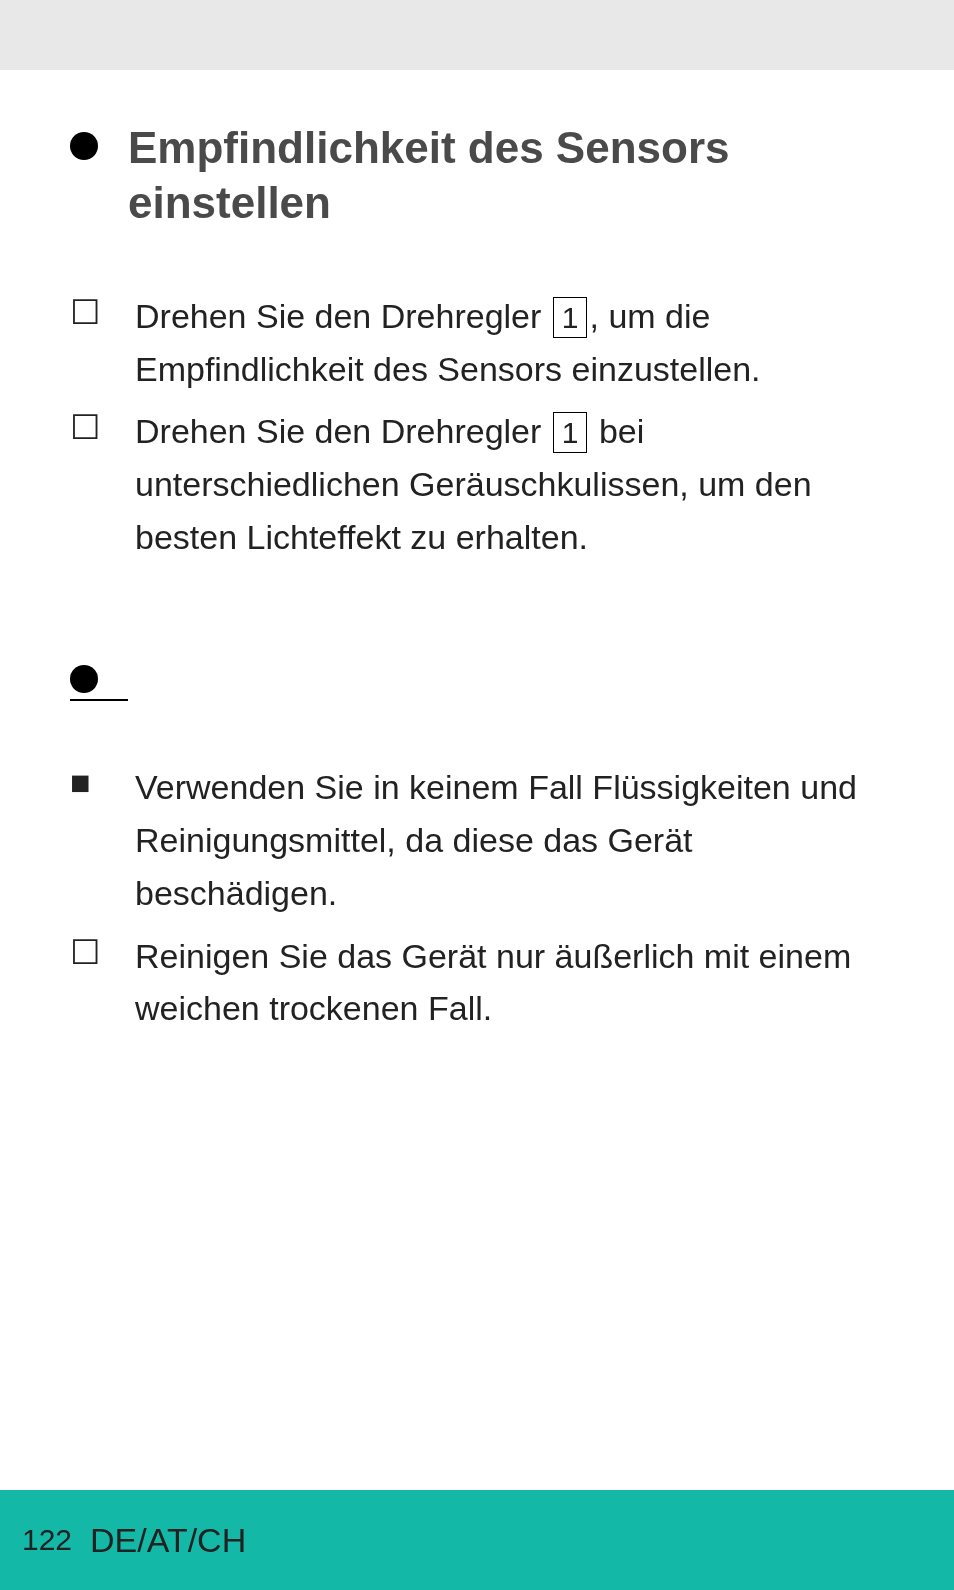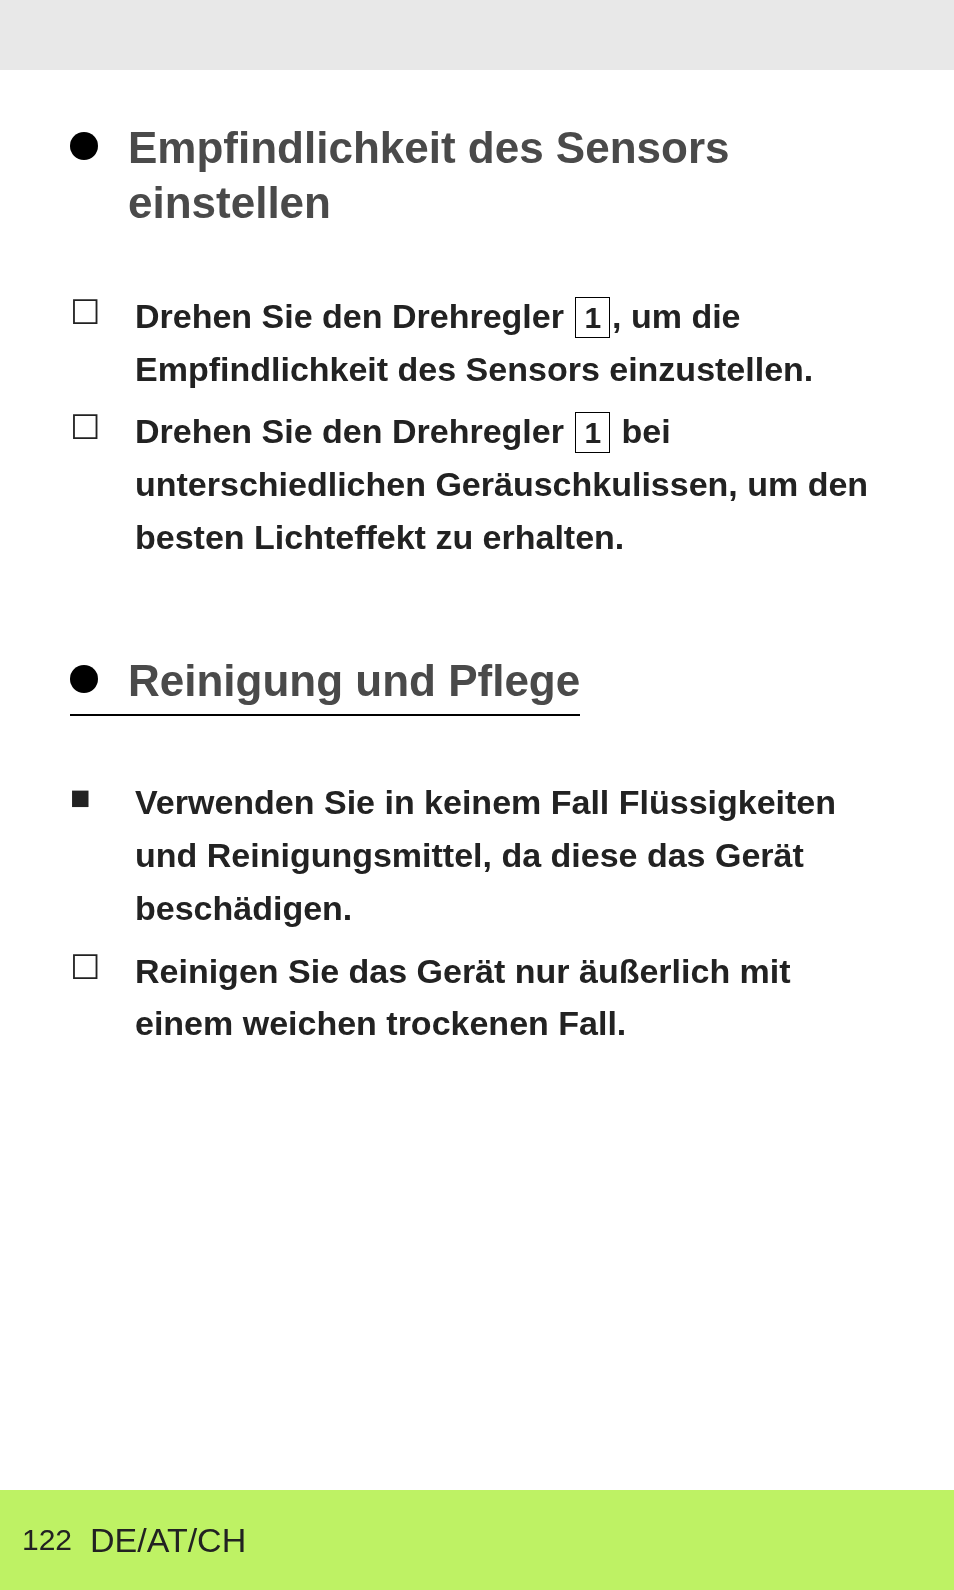--- a/index.html
+++ b/index.html
@@ -59,38 +59,38 @@
       width: 65px;
       flex-shrink: 0;
       font-size: 34px;
       color: #222;
       padding-top: 2px;
     }
     .list-text {
       font-size: 34px;
       color: #222;
       line-height: 1.55;
-      font-weight: 700;
+      font-weight: 400;
     }
     .boxed-ref {
       display: inline-block;
       border: 1.5px solid #000;
       padding: 0 8px;
       margin: 0 2px;
       font-size: 30px;
       line-height: 1.3;
       vertical-align: baseline;
     }
     .footer-bar {
       position: absolute;
       bottom: 0;
       left: 0;
       width: 100%;
       height: 100px;
-      background: #bef264;
+      background: #14b8a6;
       display: flex;
       align-items: center;
       padding-left: 22px;
     }
     .page-num {
       font-size: 30px;
       color: #222;
       margin-right: 18px;
     }
     .lang-code {
@@ -119,21 +119,20 @@
 
   <div class="list-item">
     <div class="list-bullet">☐</div>
     <div class="list-text">
       <span>Drehen Sie den Drehregler </span><span class="boxed-ref">1</span><span> bei unterschiedlichen Geräusch­kulissen, um den besten Lichteffekt zu erhalten.</span>
     </div>
   </div>
 
   <div class="section-heading underlined">
     <div class="bullet-circle"></div>
-    <div class="heading-text">Reinigung und Pflege</div>
   </div>
 
   <div class="list-item">
     <div class="list-bullet">■</div>
     <div class="list-text">
       <span>Verwenden Sie in keinem Fall Flüssigkeiten und Reinigungsmittel, da diese das Gerät beschädigen.</span>
     </div>
   </div>
 
   <div class="list-item">

